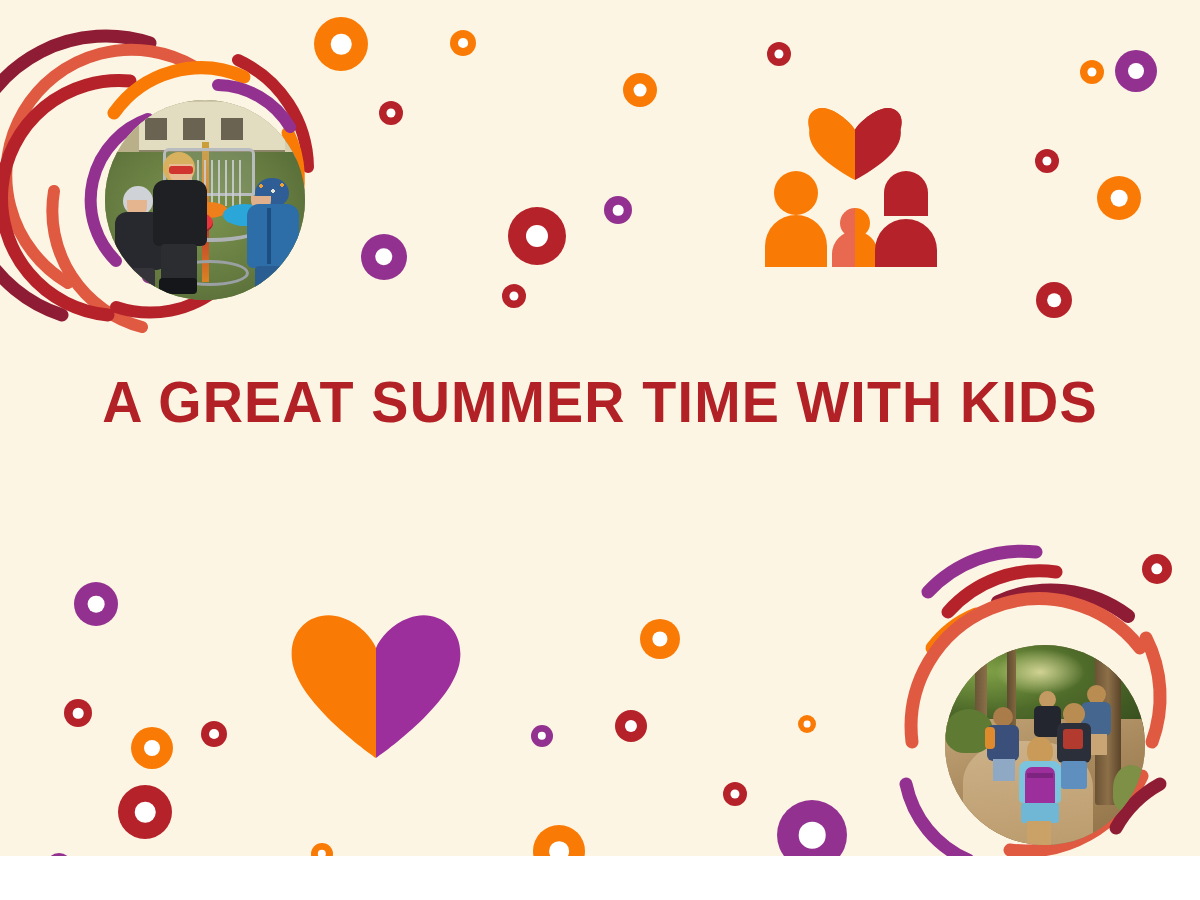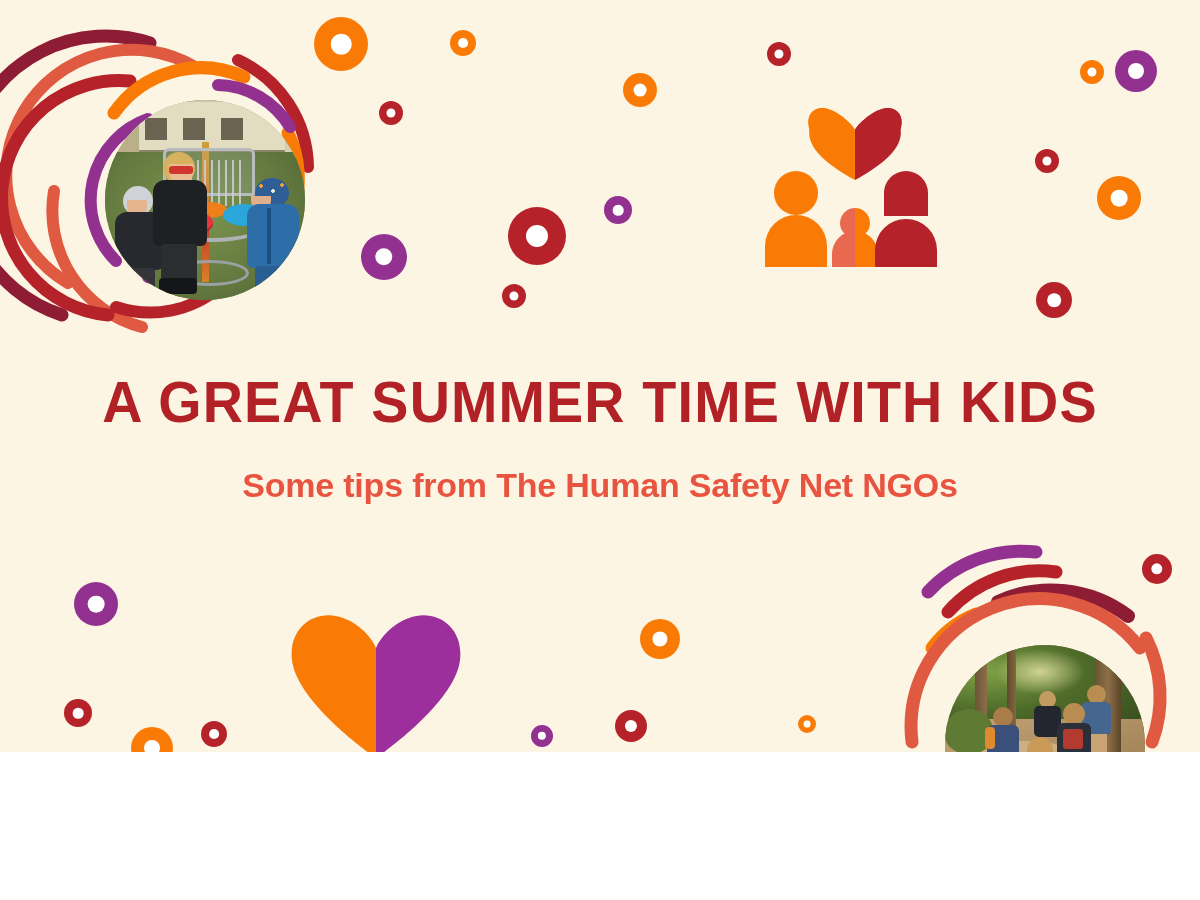--- a/index.html
+++ b/index.html
@@ -9,21 +9,21 @@
   }
   body {
     width: 1200px;
     height: 900px;
     overflow: hidden;
     font-family: "Liberation Sans", sans-serif;
   }
   #poster {
     position: relative;
     width: 1200px;
-    height: 752px;
+    height: 856px;
     background: #FDF5E4;
     overflow: hidden;
   }
 
   
   .dot {
     position: absolute;
     border-radius: 50%;
     box-sizing: border-box;
   }
@@ -307,21 +307,20 @@
       <g>
         <path d="M124 108 L124 85 A22 22 0 0 1 168 85 L168 108 Z" fill="#B5222A"></path>
         <path d="M115 158 L115 142 A31 31 0 0 1 177 142 L177 158 Z" fill="#B5222A"></path>
         <rect x="115" y="150" width="62" height="9" fill="#B5222A"></rect>
       </g>
     </svg>
   </div>
 
   <div class="text-block">
     <h1 class="headline" style="color: rgb(178, 33, 38);">A GREAT SUMMER TIME WITH KIDS</h1>
-    <p class="subhead" style="color: rgb(232, 84, 63);">Some tips from The Human Safety Net NGOs</p>
   </div>
 
   <div class="central-heart">
     <svg width="178" height="148" viewBox="0 0 178 148">
       <path d="M89 146 C89 146 10 92 5 48 C1 14 30 -4 56 6 C73 12 85 26 89 36 Z" fill="#F97B06"></path>
       <path d="M89 146 C89 146 168 92 173 48 C177 14 148 -4 122 6 C105 12 93 26 89 36 Z" fill="#9C2F9C"></path>
     </svg>
   </div>
 
   <div class="medallion" style="left:890px; top:530px; width:300px; height:345px;">

